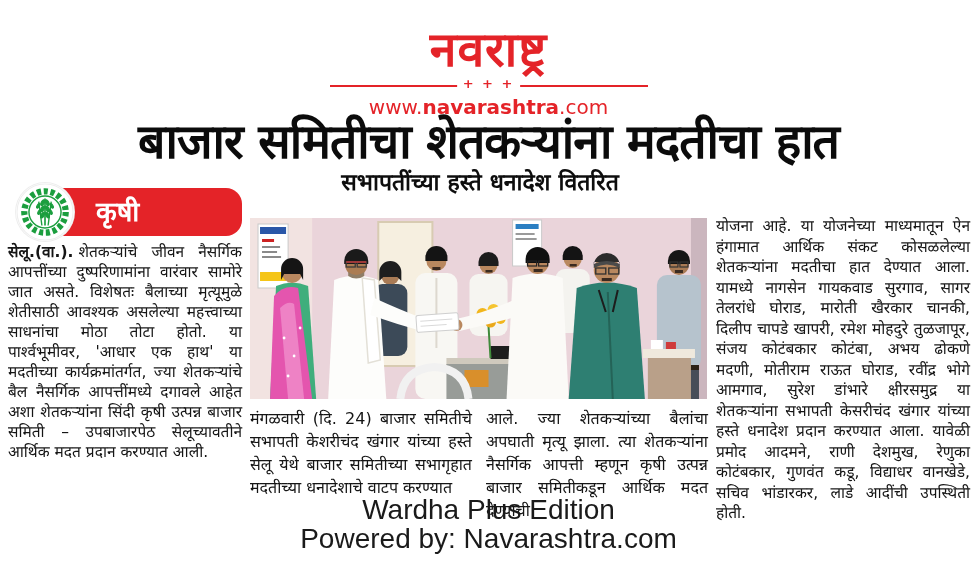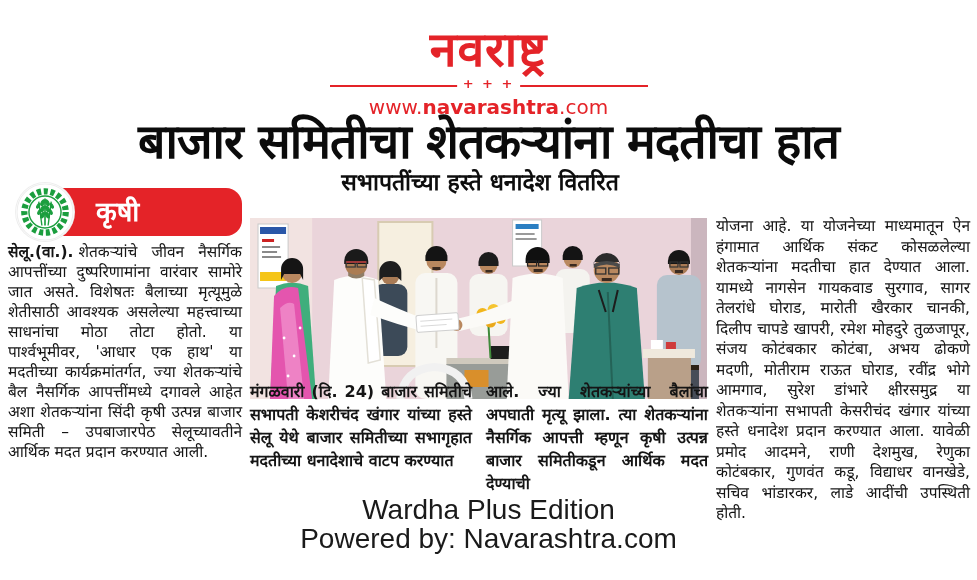--- a/index.html
+++ b/index.html
@@ -56,22 +56,22 @@
     position:absolute; left:252px; top:166px; width:456px;
     text-align:center; font-size:23px; font-weight:bold; color:#0d0d0d;
     line-height:32px;
   }
   #photo {
     position:absolute; left:250px; top:218px; width:457px; height:181px;
     background:#ead4da; overflow:hidden;
   }
   #photo svg { display:block; width:100%; height:100%; }
   #mid-cols {
-    position:absolute; left:250px; top:380px; width:458px;
-    display:flex; gap:14px;font-weight:bold;
+    position:absolute; left:250px; top:407px; width:458px;
+    display:flex; gap:14px;
   }
   #mid-cols .sub { flex:1; font-size:16px; line-height:23px; }
   #right-col {
     position:absolute; left:716px; top:184px; width:254px;
     font-size:15.5px; line-height:20.5px;margin-top:32px;
   }
   
   #footer {
     position:absolute; top:495px; left:0; width:100%; text-align:center;
     font-family:"Liberation Sans", sans-serif; color:#1a1a1a;

